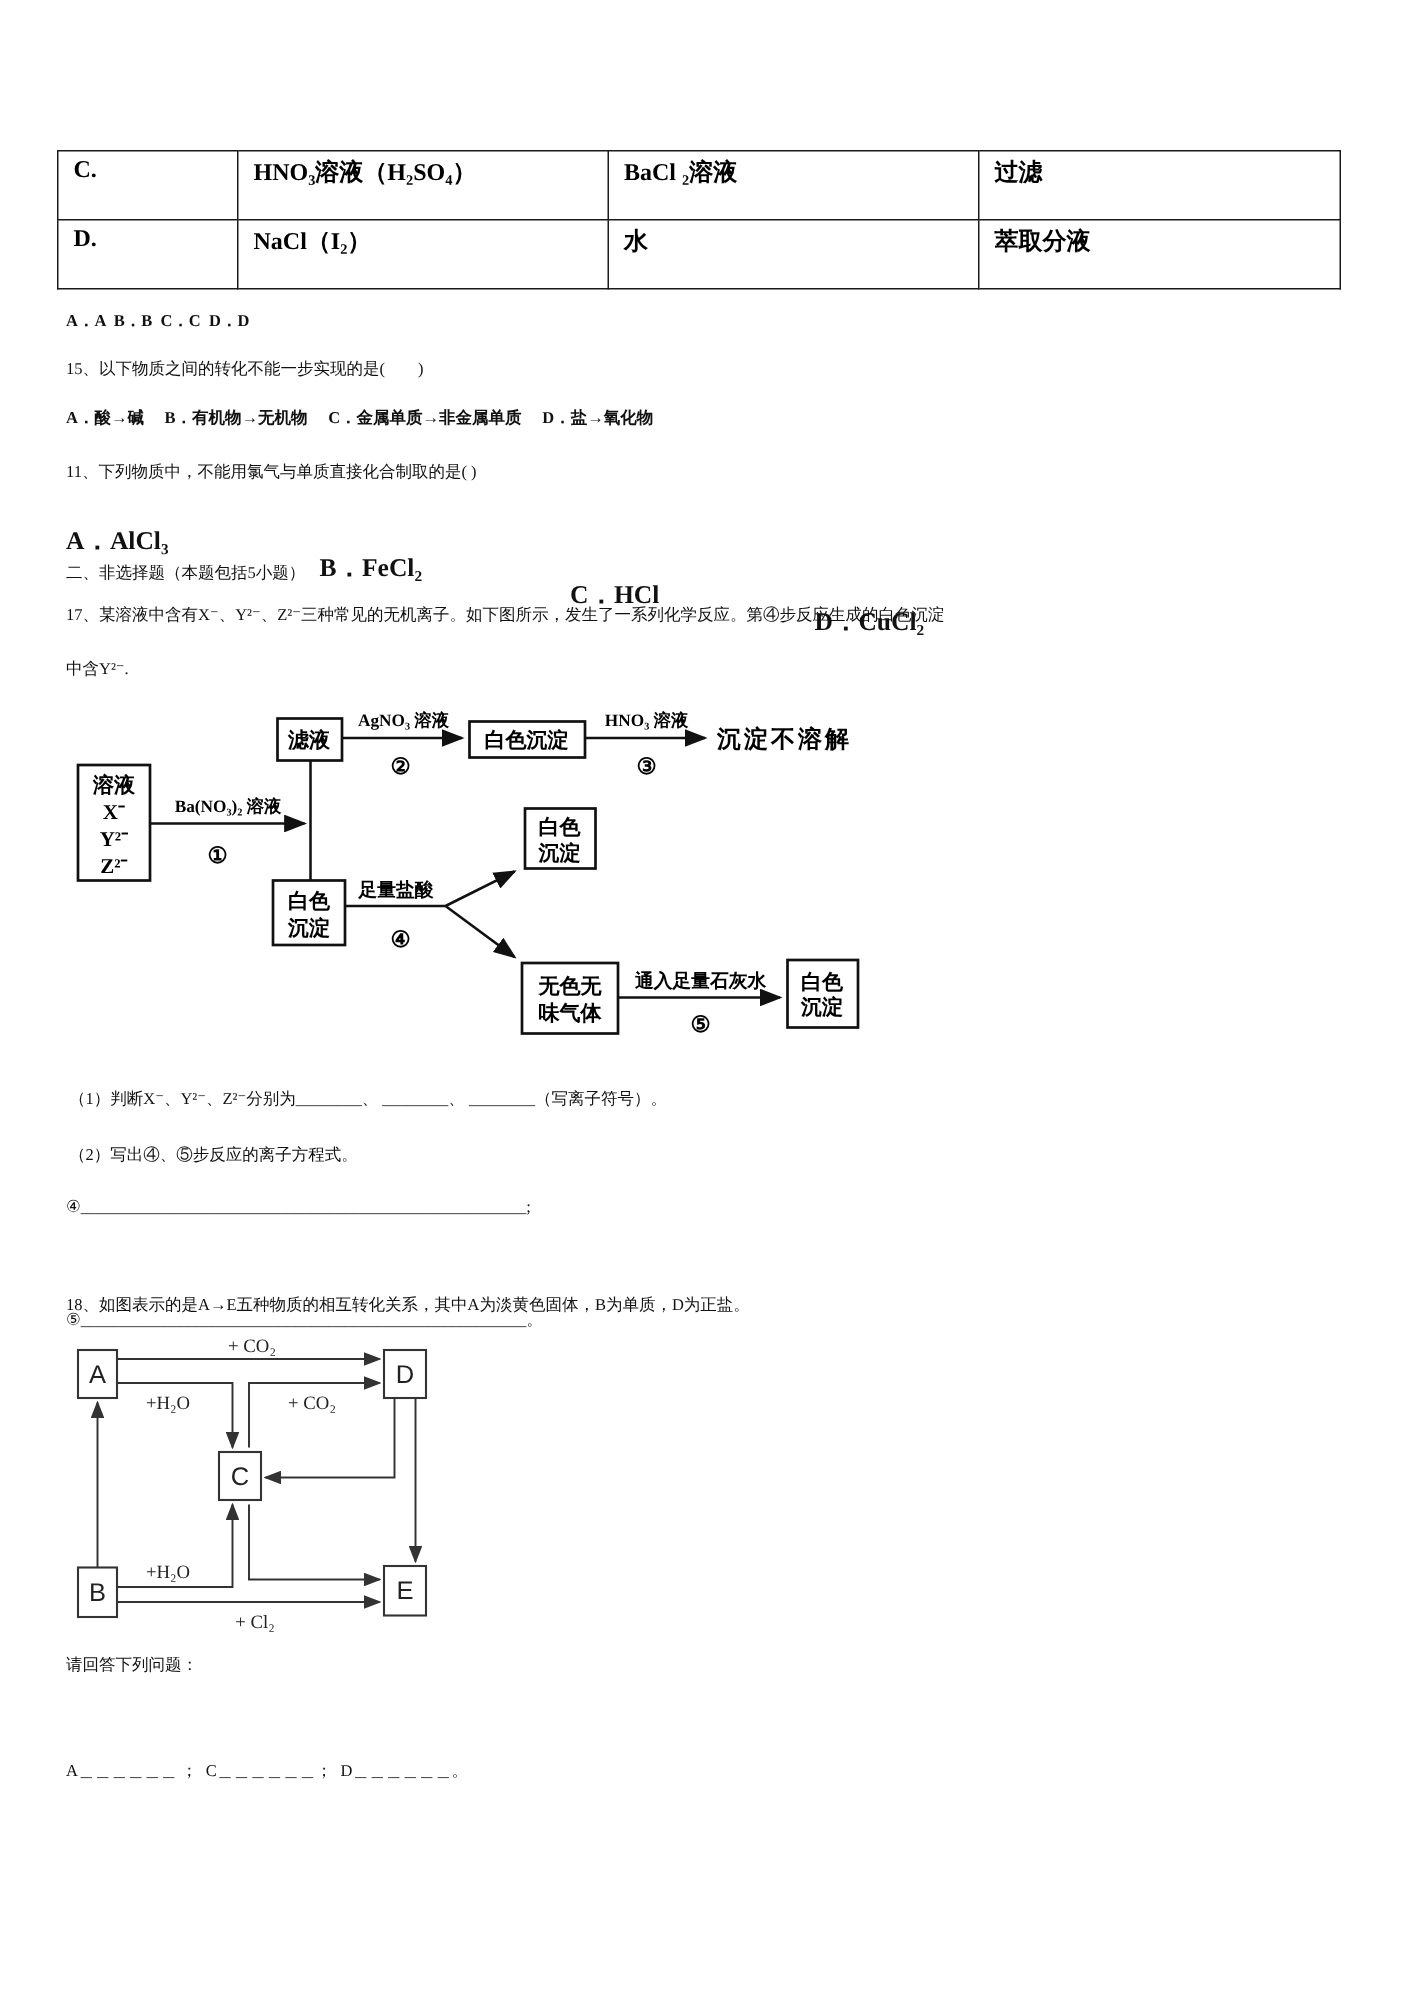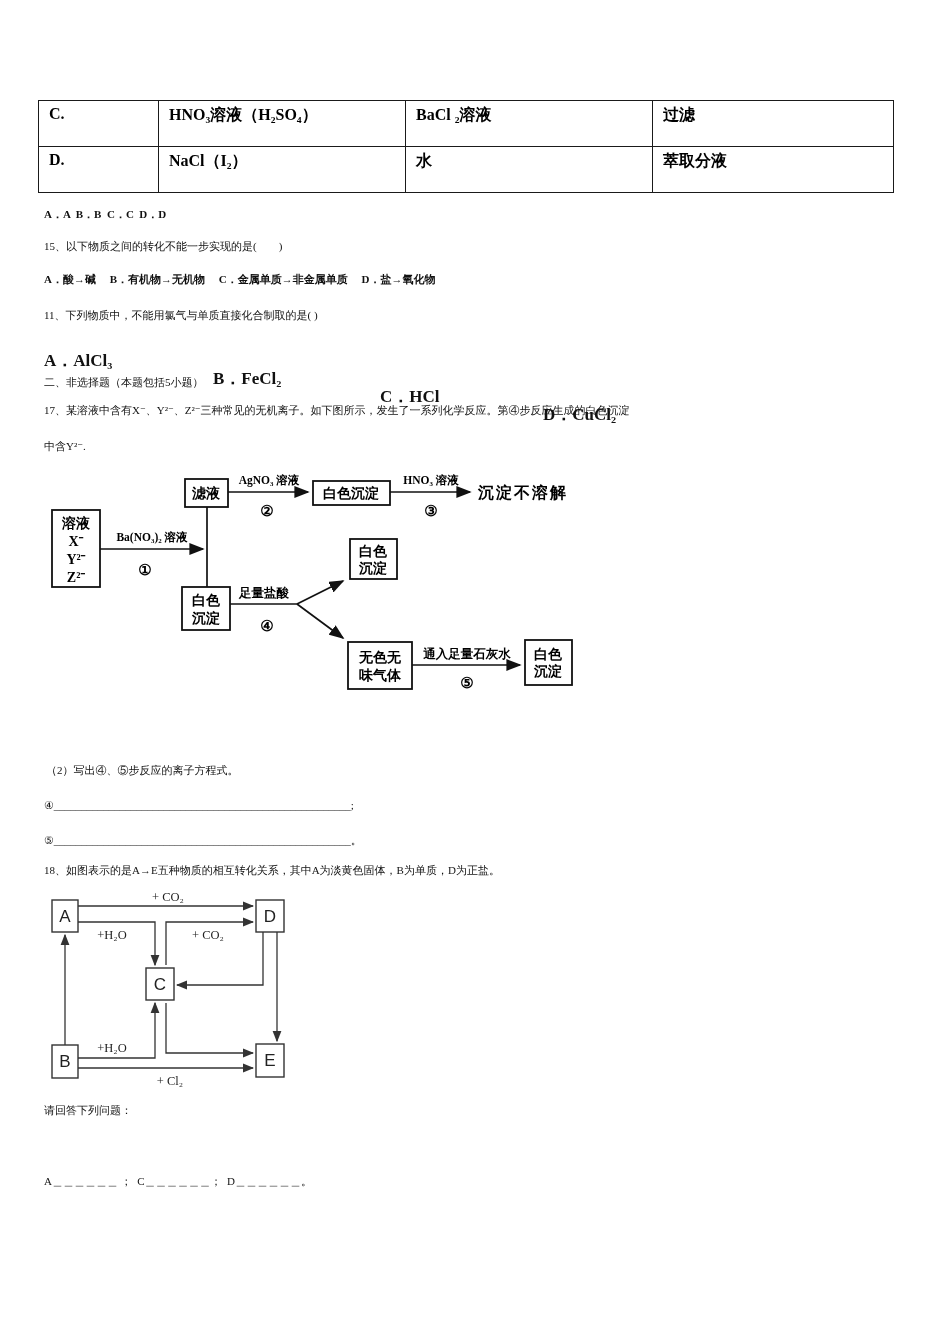--- a/index.html
+++ b/index.html
@@ -128,23 +128,24 @@
 
     <line class="d1-line" x1="372" y1="203" x2="480" y2="203" marker-end="url(#ah1)"></line>
     <text class="d1-label" x="427" y="196" text-anchor="middle" style="font-size:12.5px">通入足量石灰水</text>
     <text class="d1-num" x="427" y="226" text-anchor="middle">⑤</text>
 
     <rect class="d1-box" x="485" y="178" width="47" height="45"></rect>
     <text class="d1-boxtext" x="508" y="197" text-anchor="middle">白色</text>
     <text class="d1-boxtext" x="508" y="214" text-anchor="middle">沉淀</text>
   </svg>
 
+  <div class="abs line" style="left:46px;top:715px">（1）判断X⁻、Y²⁻、Z²⁻分别为________、 ________、 ________（写离子符号）。</div>
   <div class="abs line" style="left:46px;top:752px">（2）写出④、⑤步反应的离子方程式。</div>
   <div class="abs line" style="left:44px;top:787px">④______________________________________________________;</div>
-  <div class="abs line" style="left:44px;top:822px">⑤______________________________________________________。</div>
+  <div class="abs line" style="left:44px;top:862px">⑤______________________________________________________。</div>
 
   <div class="abs line" style="left:44px;top:852px">18、如图表示的是A→E五种物质的相互转化关系，其中A为淡黄色固体，B为单质，D为正盐。</div>
 
   <svg class="abs" style="left:40px;top:888px" width="320" height="210" viewBox="0 0 320 210">
 
     <rect class="d2-box" x="12" y="12" width="26" height="32"></rect>
     <text class="d2-node" x="25" y="34" text-anchor="middle">A</text>
     <rect class="d2-box" x="216" y="12" width="28" height="32"></rect>
     <text class="d2-node" x="230" y="34" text-anchor="middle">D</text>
     <rect class="d2-box" x="106" y="80" width="28" height="32"></rect>

